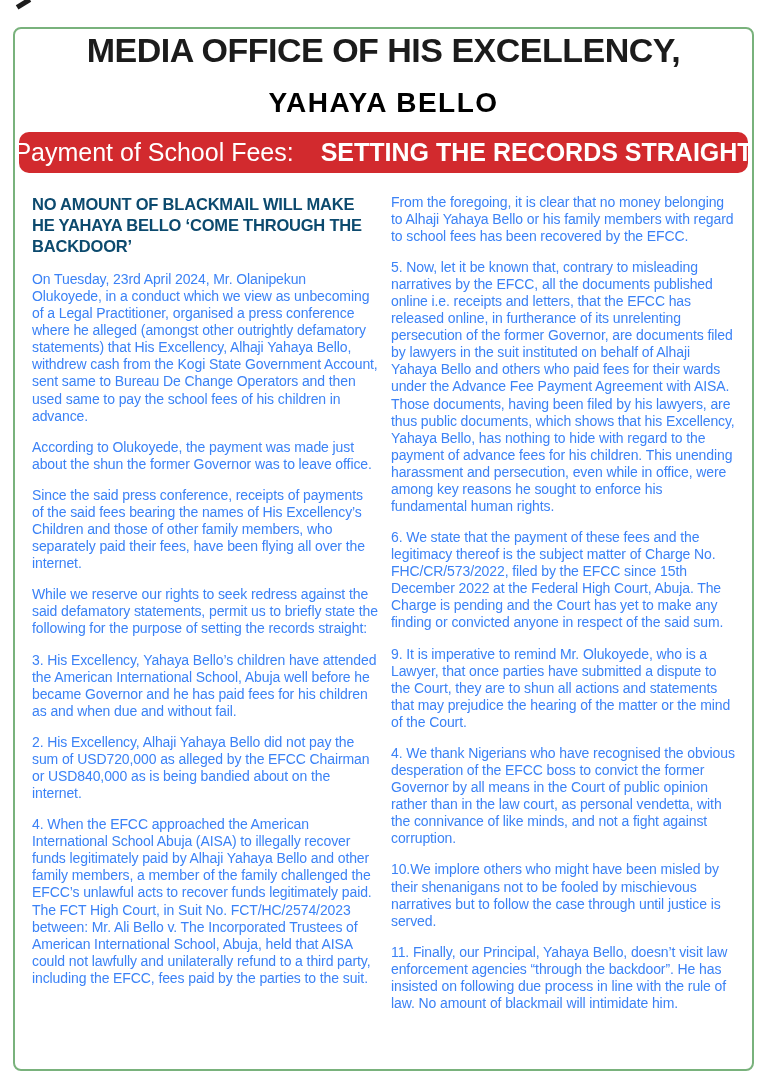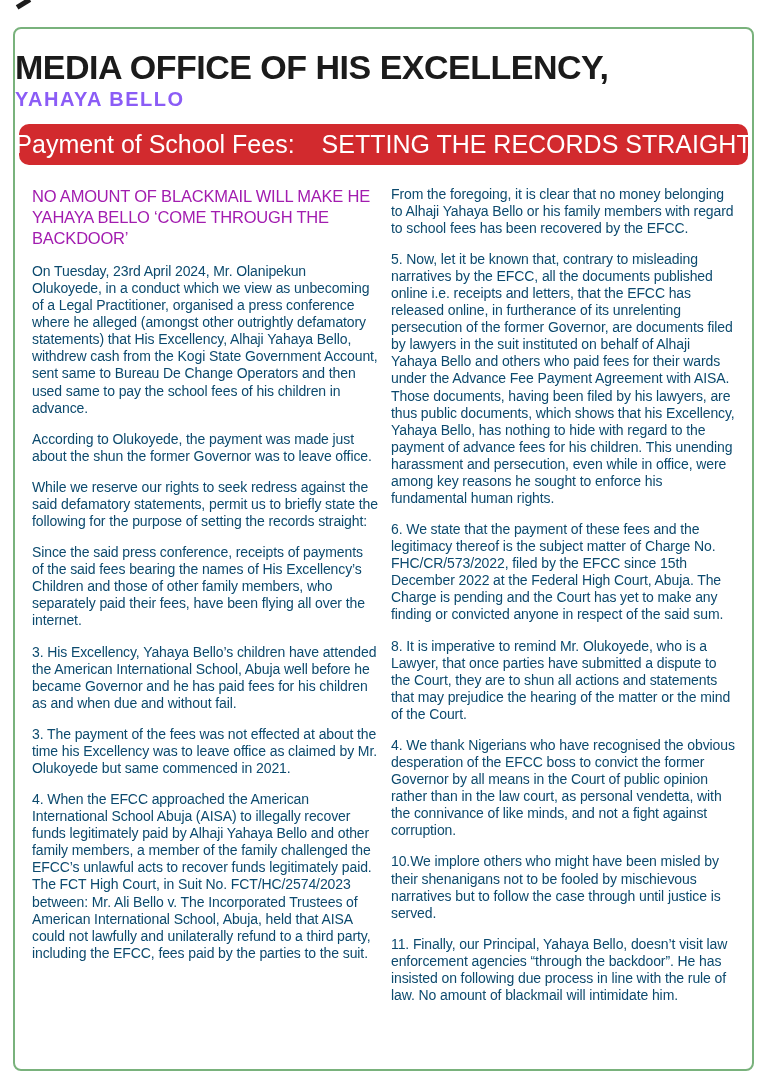--- a/index.html
+++ b/index.html
@@ -19,51 +19,51 @@
   }
   .sheet {
     position: absolute;
     left: 13px; top: 27px;
     width: 741px; height: 1044px;
     border: 2px solid #79b27c;
     border-radius: 8px;
     background: #fff;
     overflow: hidden;
   }
-  .masthead { padding-top: 21px; }
+  .masthead { text-align: center; padding-top: 4px; }
   .masthead-title {
     font-size: 34px; font-weight: bold; color: #1b1b1b;
     letter-spacing: -0.5px; line-height: 1.05;
   }
   .masthead-subtitle {
-    font-size: 20px; font-weight: bold; color: #8b5cf6;
-    letter-spacing: 1.5px; margin-top: 2px;
+    font-size: 28px; font-weight: bold; color: #000000;
+    letter-spacing: 1.5px; margin-top: 18px;
   }
   .banner {
     margin: 13px 4px 0 4px;
     background: #d22a2e;
     border-radius: 10px;
     height: 41px;
     display: flex; align-items: center; justify-content: center;
     color: #ffffff; font-size: 25px; white-space: pre; gap: 20px;
   }
-  .banner .em { font-weight: normal; }
+  .banner .em { font-weight: bold; }
   .content {
     display: flex;
     padding: 21px 15px 0 17px;
     column-gap: 13px;
   }
   .col { flex: 1 1 0; min-width: 0; }
   .col-heading {
-    font-size: 16.5px; font-weight: normal; color: #a21caf;
+    font-size: 16.5px; font-weight: bold; color: #0c4a6e;
     line-height: 1.28; letter-spacing: -0.2px;
     margin: 0 0 14px 0;
   }
   .col p.body {
-    font-size: 14px; line-height: 1.22; color: #0c4a6e;
+    font-size: 14px; line-height: 1.22; color: #3b82f6;
     margin: 0 0 14px 0;
     white-space: pre-line;
     letter-spacing: -0.1px;
   }
 </style>
 </head>
 <body>
 
 <div class="corner-mark"></div>
 
@@ -75,34 +75,34 @@
   </div>
 
   <div class="banner"><span>Payment of School Fees: </span><span class="em">SETTING THE RECORDS STRAIGHT</span></div>
 
   <div class="content">
 
     <div class="col">
       <p class="col-heading">NO AMOUNT OF BLACKMAIL WILL MAKE HE YAHAYA BELLO ‘COME THROUGH THE BACKDOOR’</p>
       <p class="body">On Tuesday, 23rd April 2024, Mr. Olanipekun Olukoyede, in a conduct which we view as unbecoming of a Legal Practitioner, organised a press conference where he alleged (amongst other outrightly defamatory statements) that His Excellency, Alhaji Yahaya Bello, withdrew cash from the Kogi State Government Account, sent same to Bureau De Change Operators and then used same to pay the school fees of his children in advance.</p>
       <p class="body">According to Olukoyede, the payment was made just about the shun the former Governor was to leave office.</p>
+      <p class="body">Since the said press conference, receipts of payments of the said fees bearing the names of His Excellency’s Children and those of other family members, who separately paid their fees, have been flying all over the internet.</p>
       <p class="body">While we reserve our rights to seek redress against the said defamatory statements, permit us to briefly state the following for the purpose of setting the records straight:</p>
-      <p class="body">Since the said press conference, receipts of payments of the said fees bearing the names of His Excellency’s Children and those of other family members, who separately paid their fees, have been flying all over the internet.</p>
       <p class="body">3. His Excellency, Yahaya Bello’s children have attended the American International School, Abuja well before he became Governor and he has paid fees for his children as and when due and without fail.</p>
-      <p class="body">3. The payment of the fees was not effected at about the time his Excellency was to leave office as claimed by Mr. Olukoyede but same commenced in 2021.</p>
+      <p class="body">2. His Excellency, Alhaji Yahaya Bello did not pay the sum of USD720,000 as alleged by the EFCC Chairman or USD840,000 as is being bandied about on the internet.</p>
       <p class="body">4. When the EFCC approached the American International School Abuja (AISA) to illegally recover funds legitimately paid by Alhaji Yahaya Bello and other family members, a member of the family challenged the EFCC’s unlawful acts to recover funds legitimately paid. The FCT High Court, in Suit No. FCT/HC/2574/2023 between: Mr. Ali Bello v. The Incorporated Trustees of American International School, Abuja, held that AISA could not lawfully and unilaterally refund to a third party, including the EFCC, fees paid by the parties to the suit.</p>
 
     </div>
 
     <div class="col">
       <p class="body">From the foregoing, it is clear that no money belonging to Alhaji Yahaya Bello or his family members with regard to school fees has been recovered by the EFCC.</p>
       <p class="body">5. Now, let it be known that, contrary to misleading narratives by the EFCC, all the documents published online i.e. receipts and letters, that the EFCC has released online, in furtherance of its unrelenting persecution of the former Governor, are documents filed by lawyers in the suit instituted on behalf of Alhaji Yahaya Bello and others who paid fees for their wards under the Advance Fee Payment Agreement with AISA.
 Those documents, having been filed by his lawyers, are thus public documents, which shows that his Excellency, Yahaya Bello, has nothing to hide with regard to the payment of advance fees for his children. This unending harassment and persecution, even while in office, were among key reasons he sought to enforce his fundamental human rights.</p>
       <p class="body">6. We state that the payment of these fees and the legitimacy thereof is the subject matter of Charge No. FHC/CR/573/2022, filed by the EFCC since 15th December 2022 at the Federal High Court, Abuja. The Charge is pending and the Court has yet to make any finding or convicted anyone in respect of the said sum.</p>
-      <p class="body">8. It is imperative to remind Mr. Olukoyede, who is a Lawyer, that once parties have submitted a dispute to the Court, they are to shun all actions and statements that may prejudice the hearing of the matter or the mind of the Court.</p>
+      <p class="body">9. It is imperative to remind Mr. Olukoyede, who is a Lawyer, that once parties have submitted a dispute to the Court, they are to shun all actions and statements that may prejudice the hearing of the matter or the mind of the Court.</p>
       <p class="body">4. We thank Nigerians who have recognised the obvious desperation of the EFCC boss to convict the former Governor by all means in the Court of public opinion rather than in the law court, as personal vendetta, with the connivance of like minds, and not a fight against corruption.</p>
       <p class="body">10.We implore others who might have been misled by their shenanigans not to be fooled by mischievous narratives but to follow the case through until justice is served.</p>
       <p class="body">11. Finally, our Principal, Yahaya Bello, doesn’t visit law enforcement agencies “through the backdoor”. He has insisted on following due process in line with the rule of law. No amount of blackmail will intimidate him.</p>
 
     </div>
 
   </div>
 </div>
 
 </body></html>

